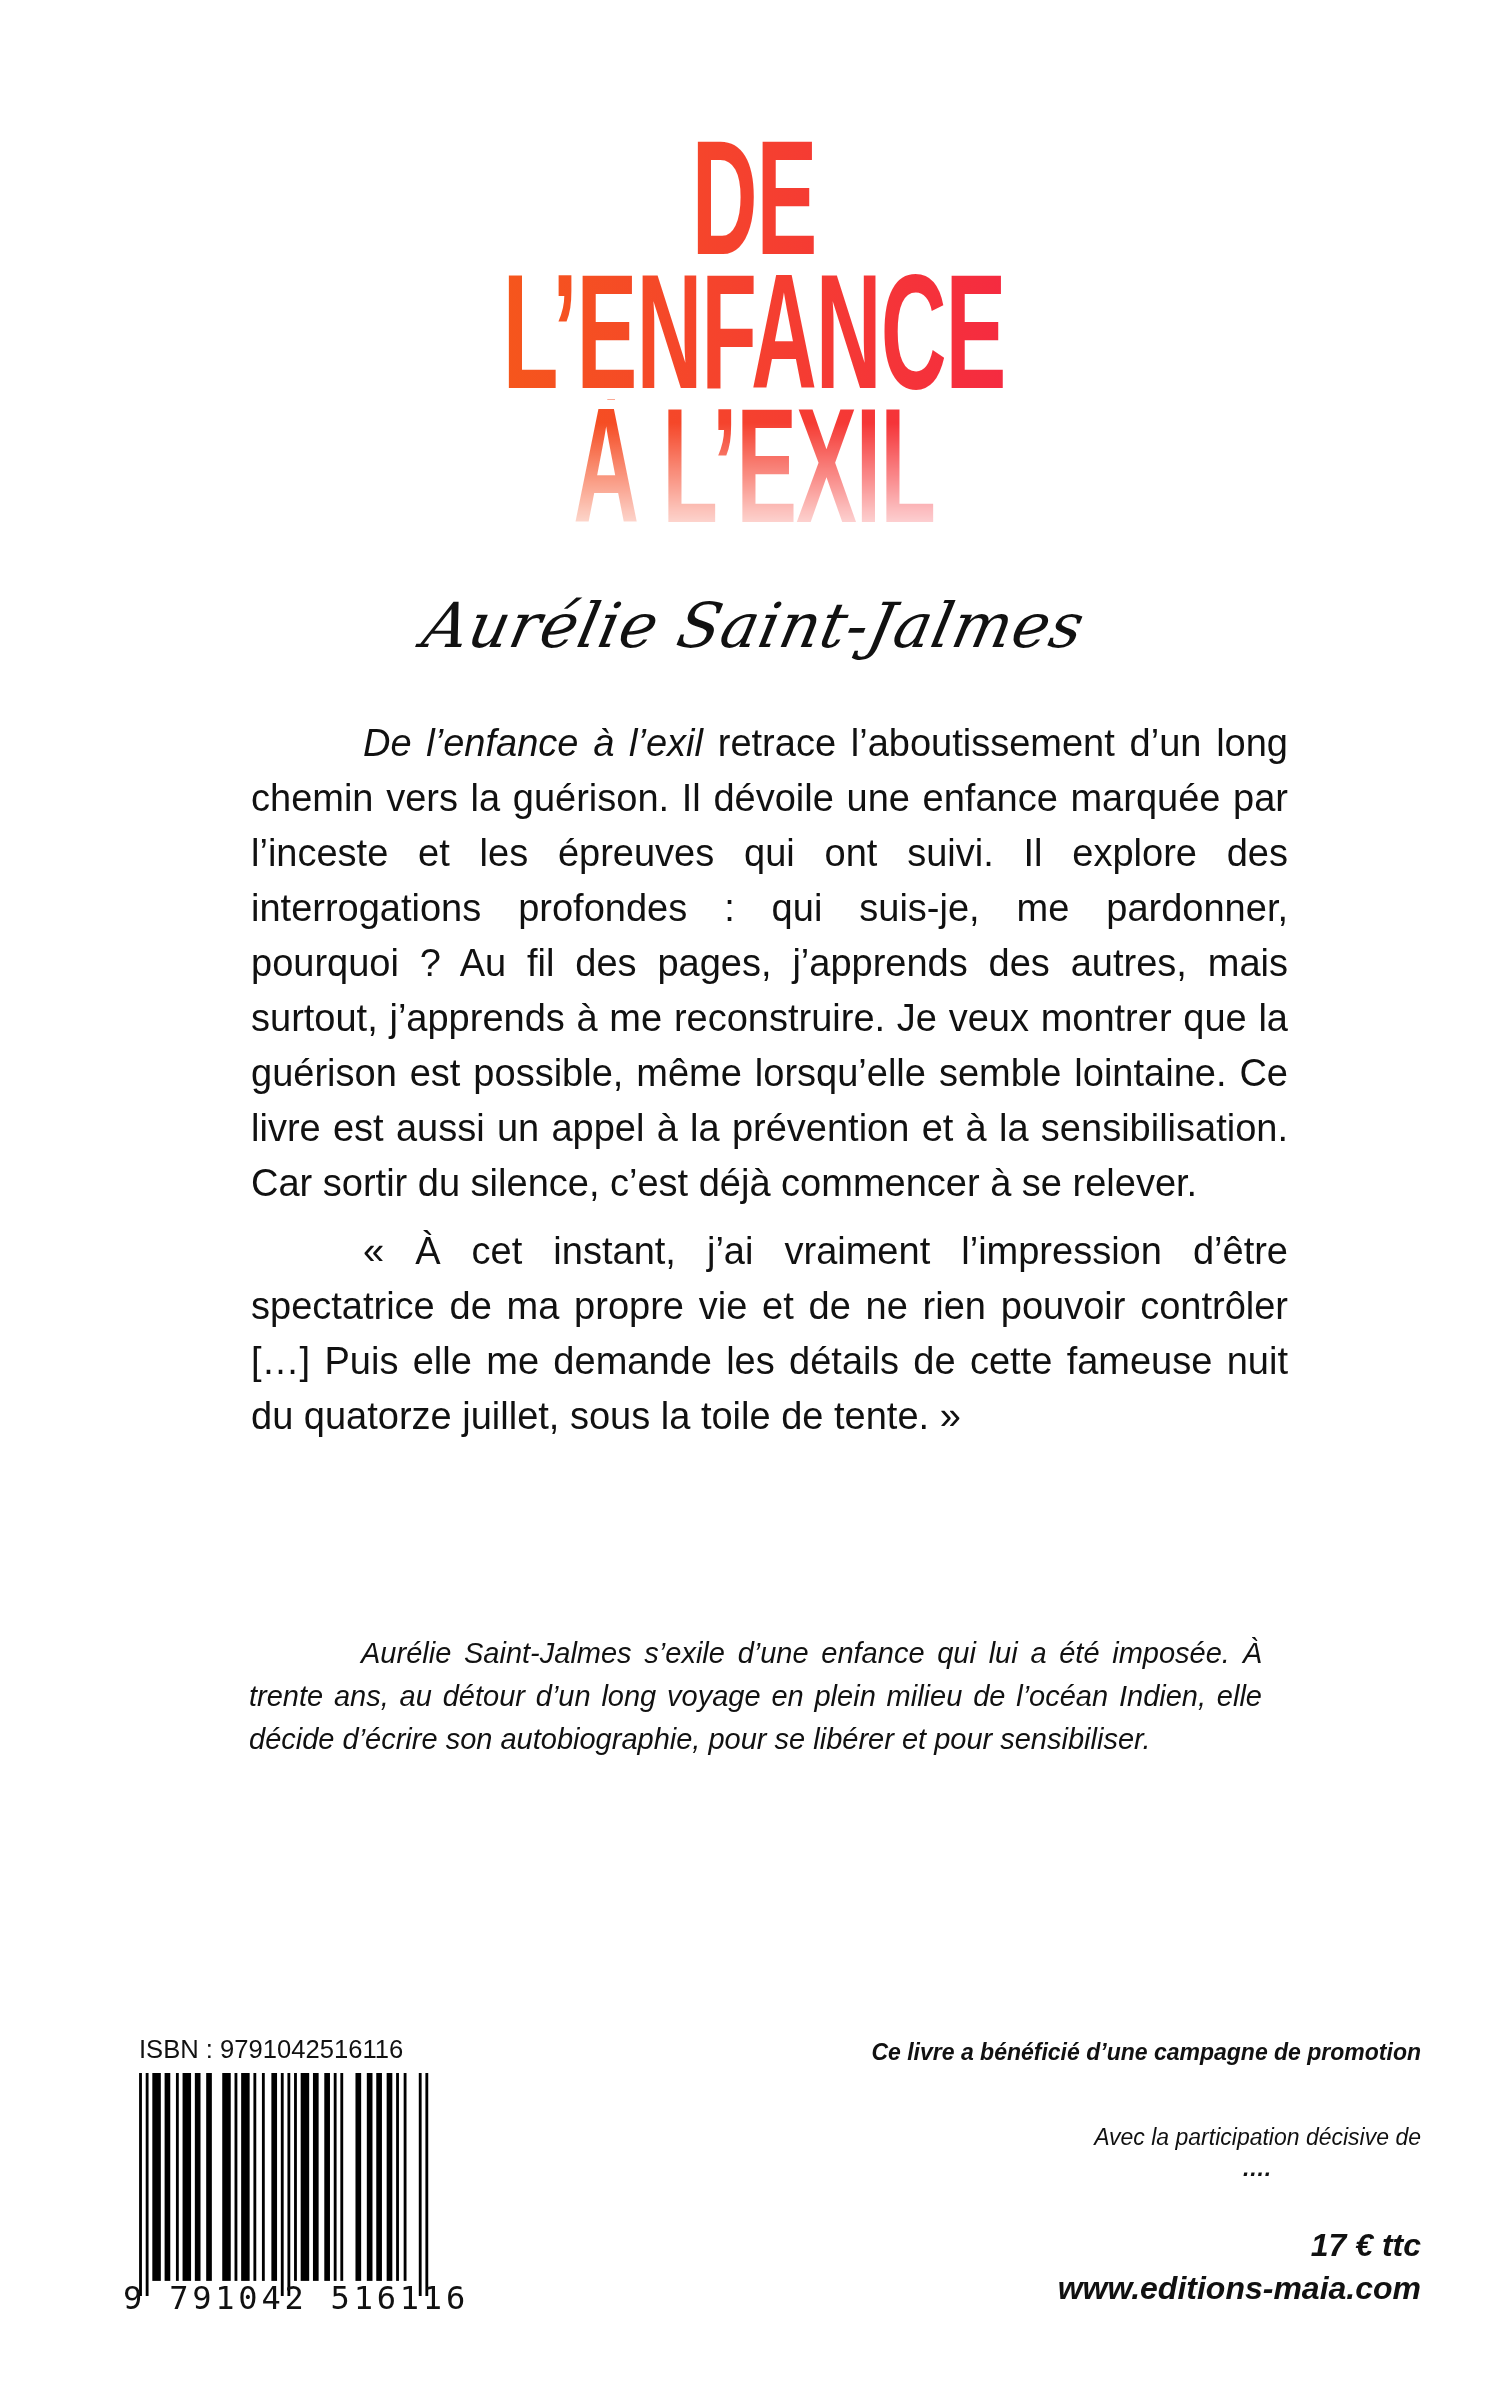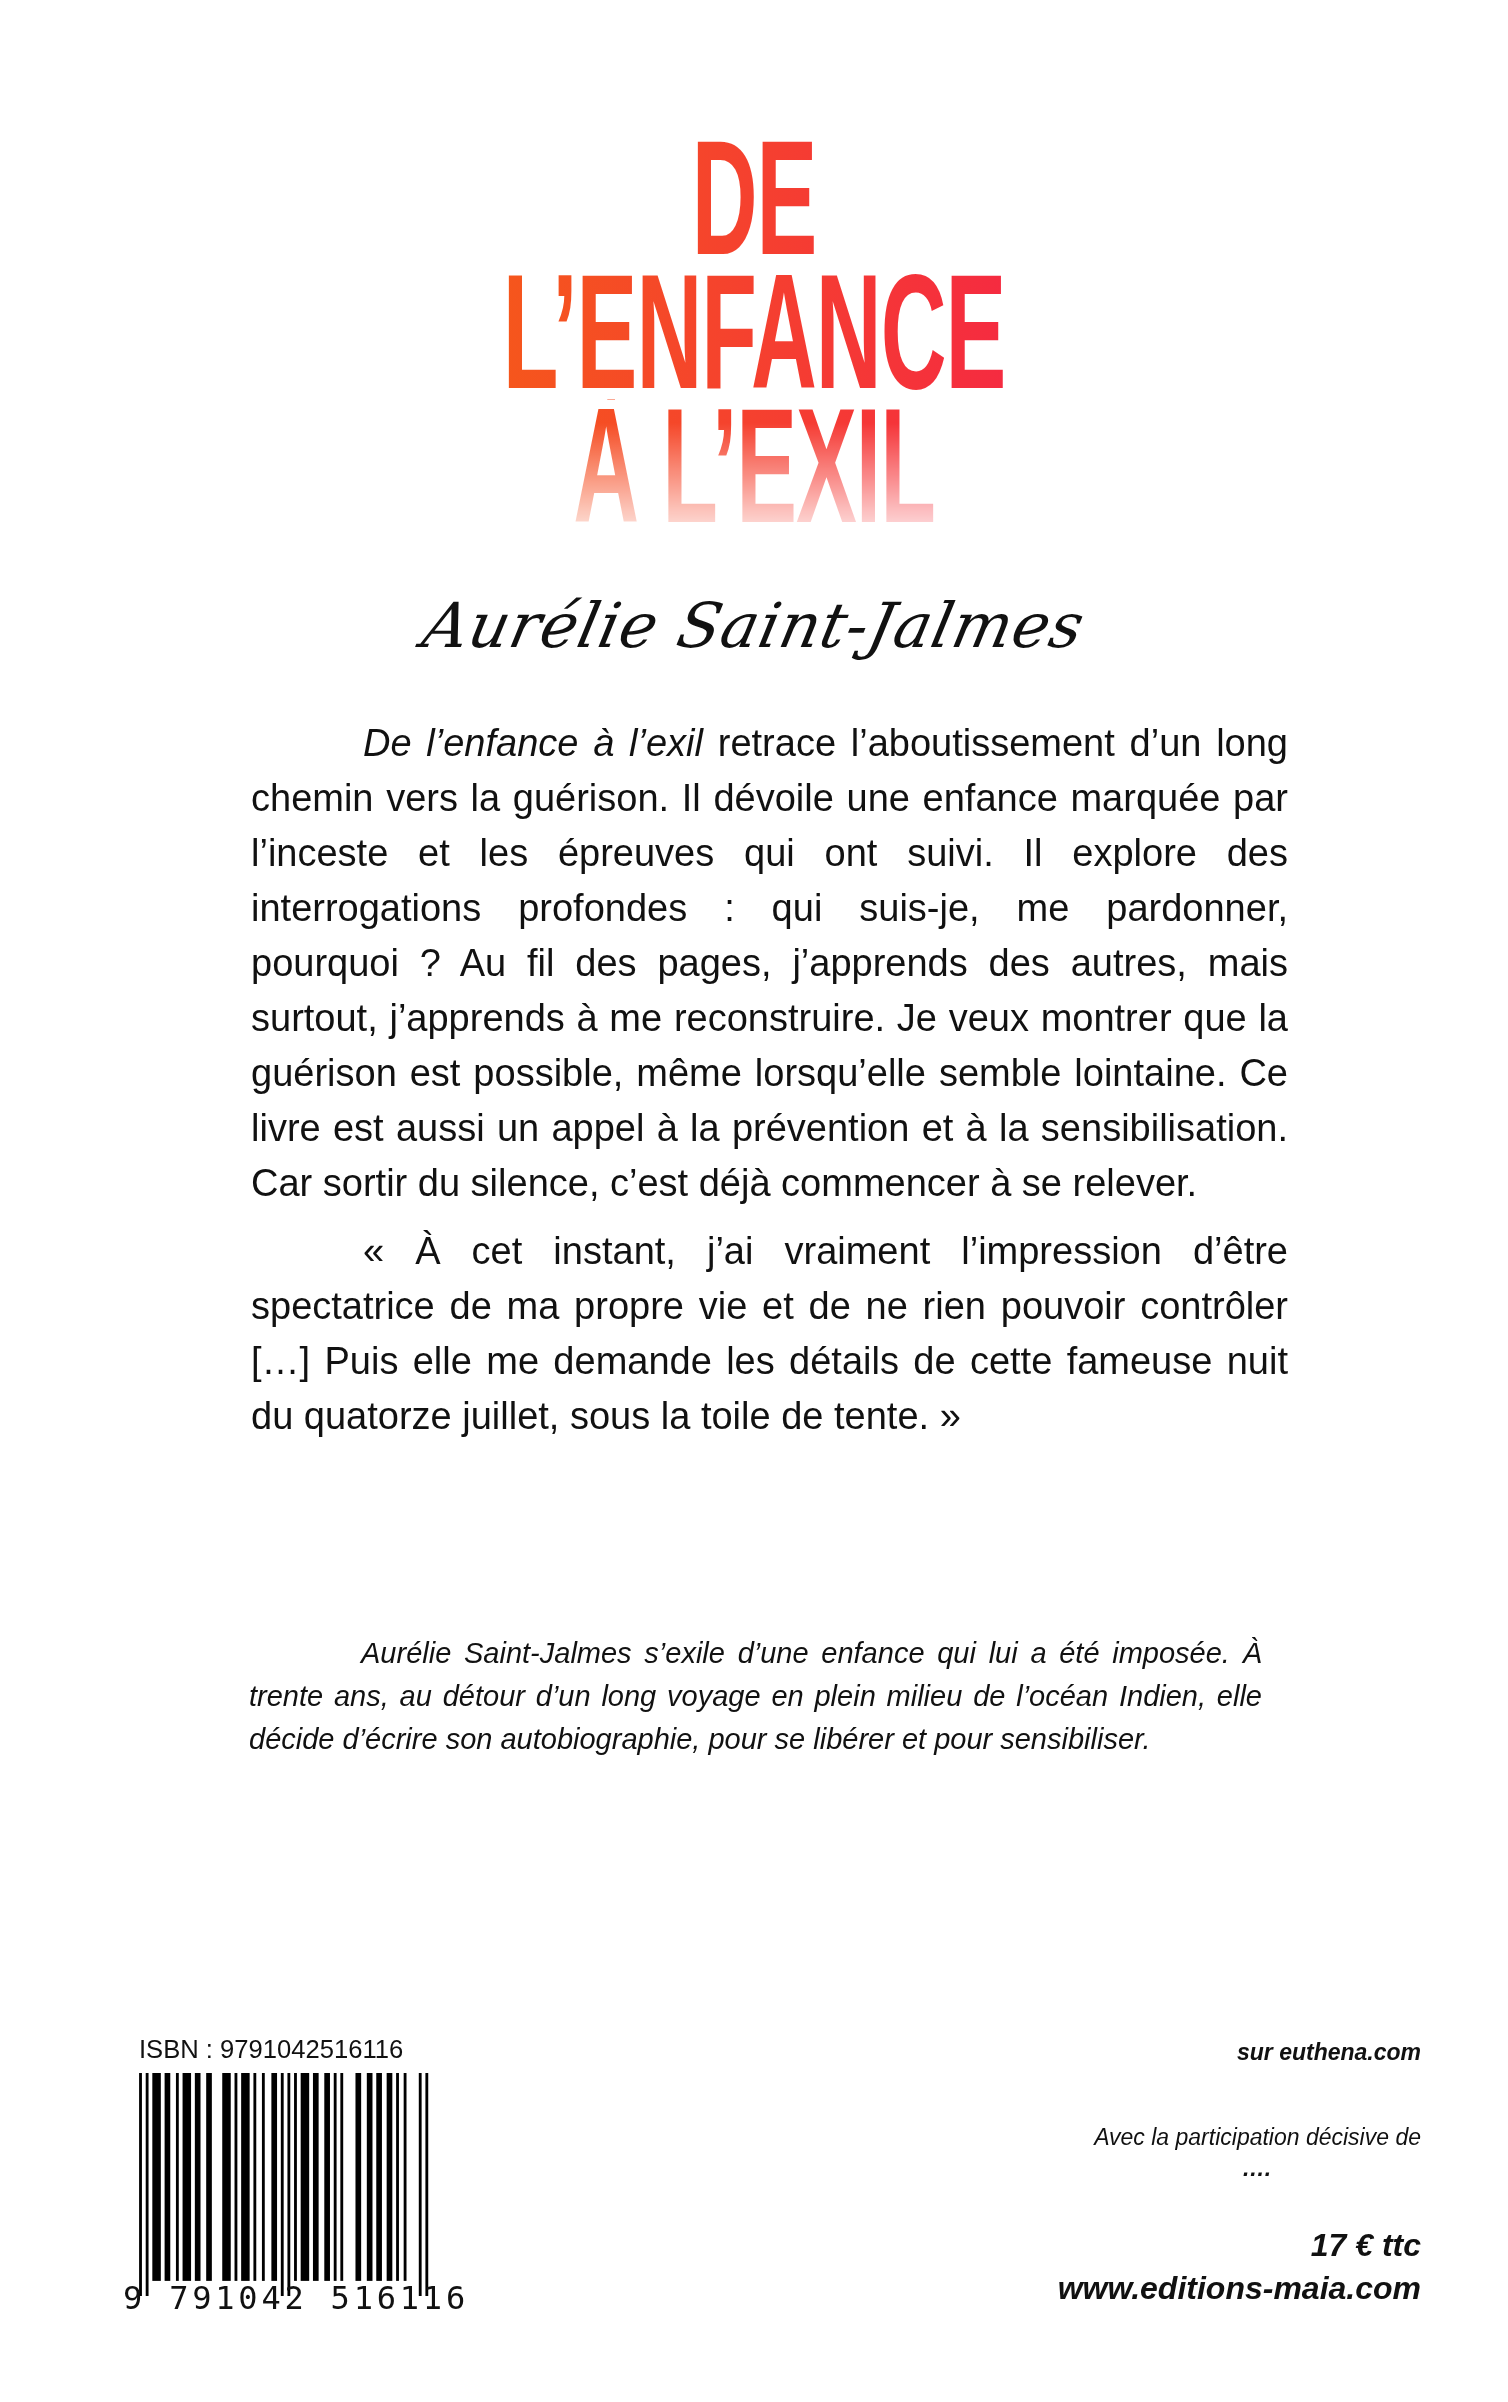--- a/index.html
+++ b/index.html
@@ -259,21 +259,21 @@
       <rect x="280" y="0" width="3" height="220"></rect>
 
       <rect x="296" y="0" width="3" height="236"></rect>
       <rect x="303" y="0" width="3" height="236"></rect>
     </g>
   </svg>
 </div>
 <div class="barcode-digits">9 791042 516116</div>
 
 <div class="promo">
-  <span class="promo-line">sur euthena.com</span>
+  <span class="promo-line">Ce livre a bénéficié d’une campagne de promotion</span>
 </div>
 
 <div class="participation">
   <span>Avec la participation décisive de</span>
   <span class="dots">....</span>
 </div>
 
 <div class="price">17 € ttc</div>
 <div class="website">www.editions-maia.com</div>
 

